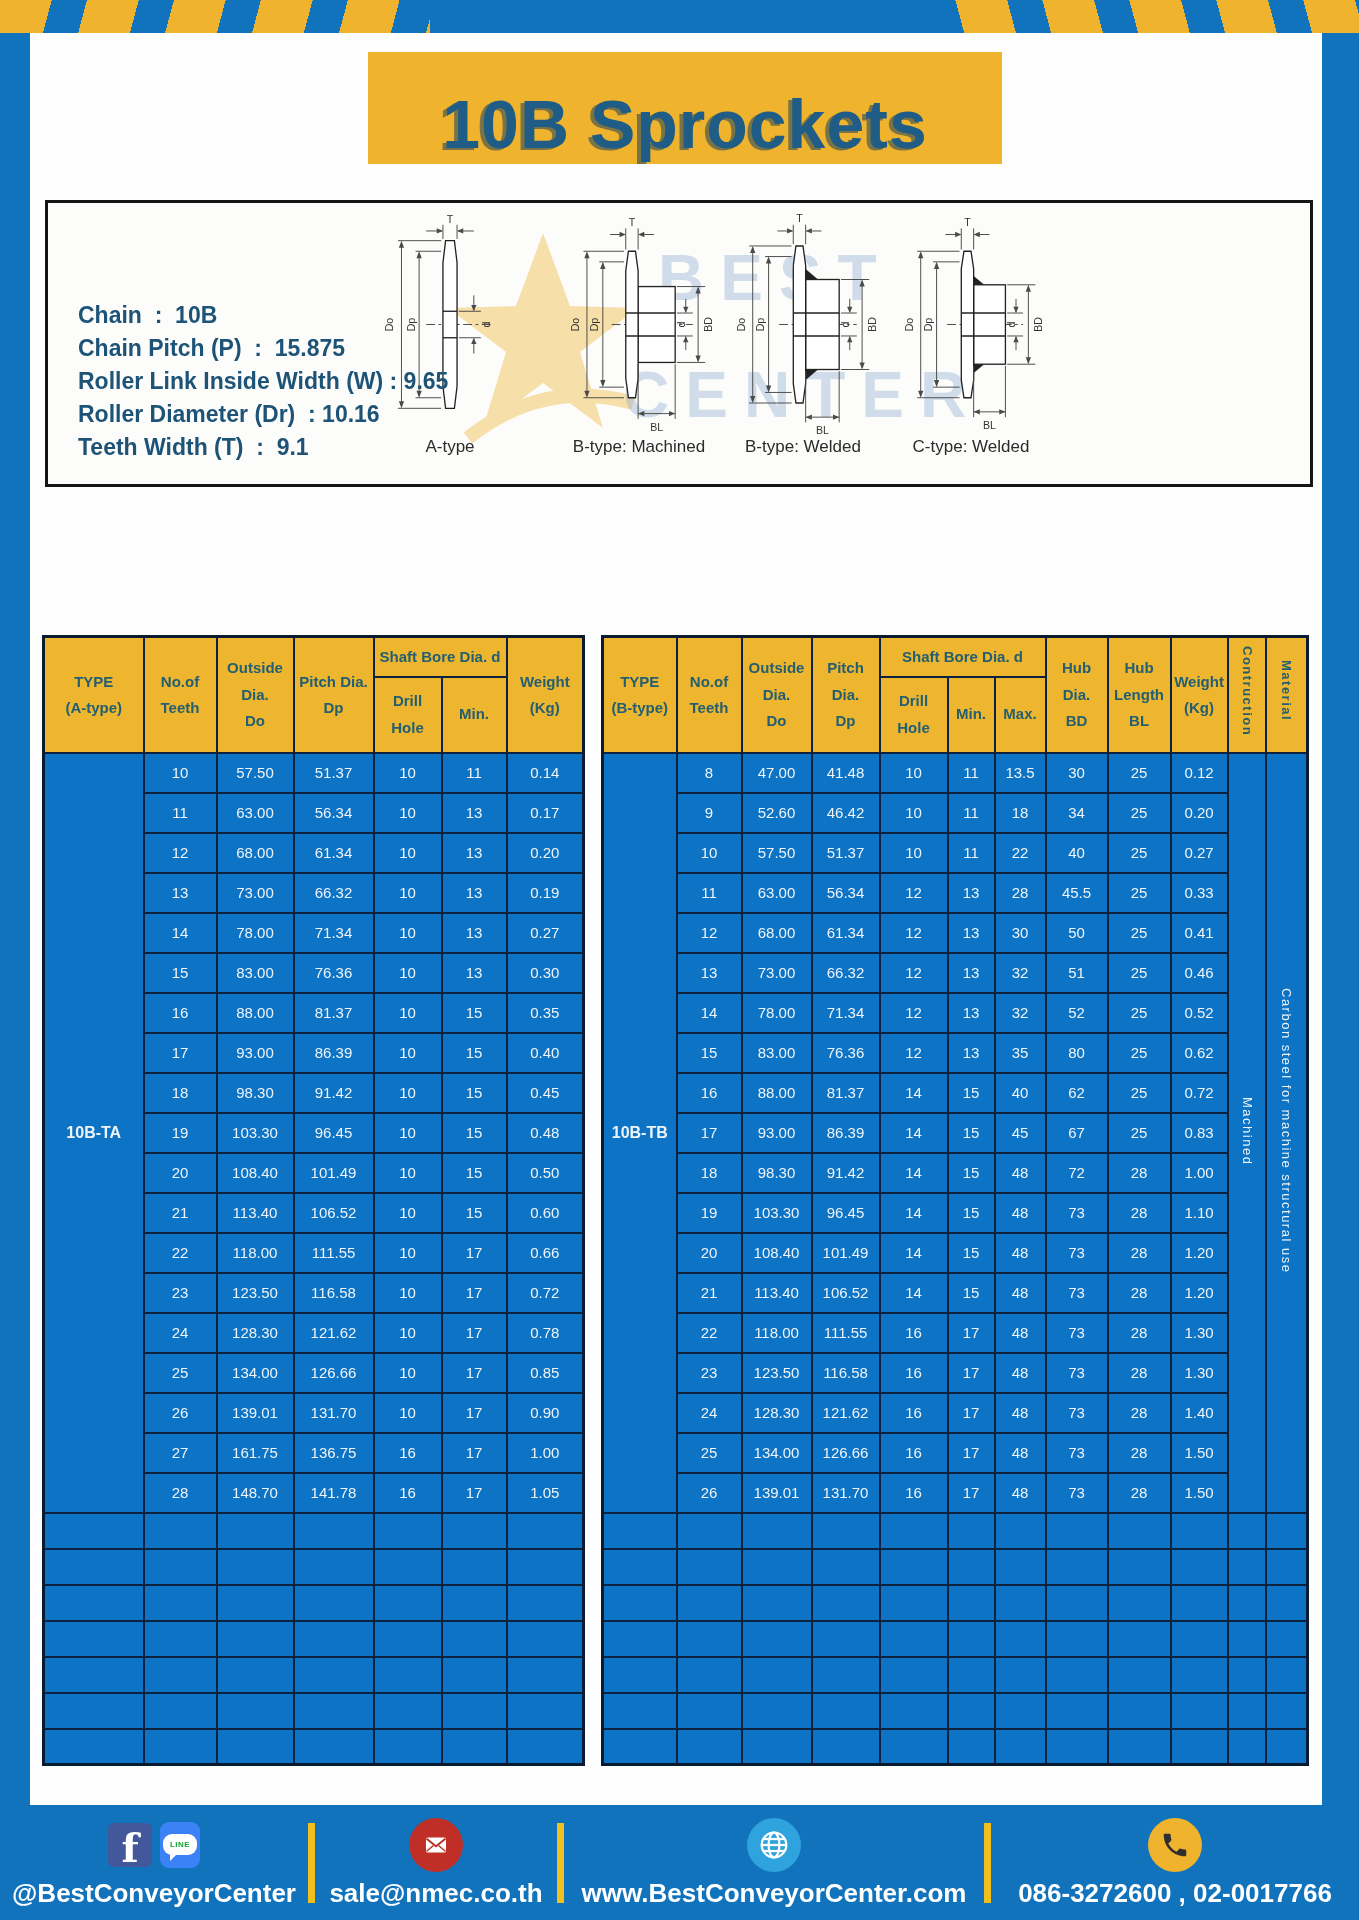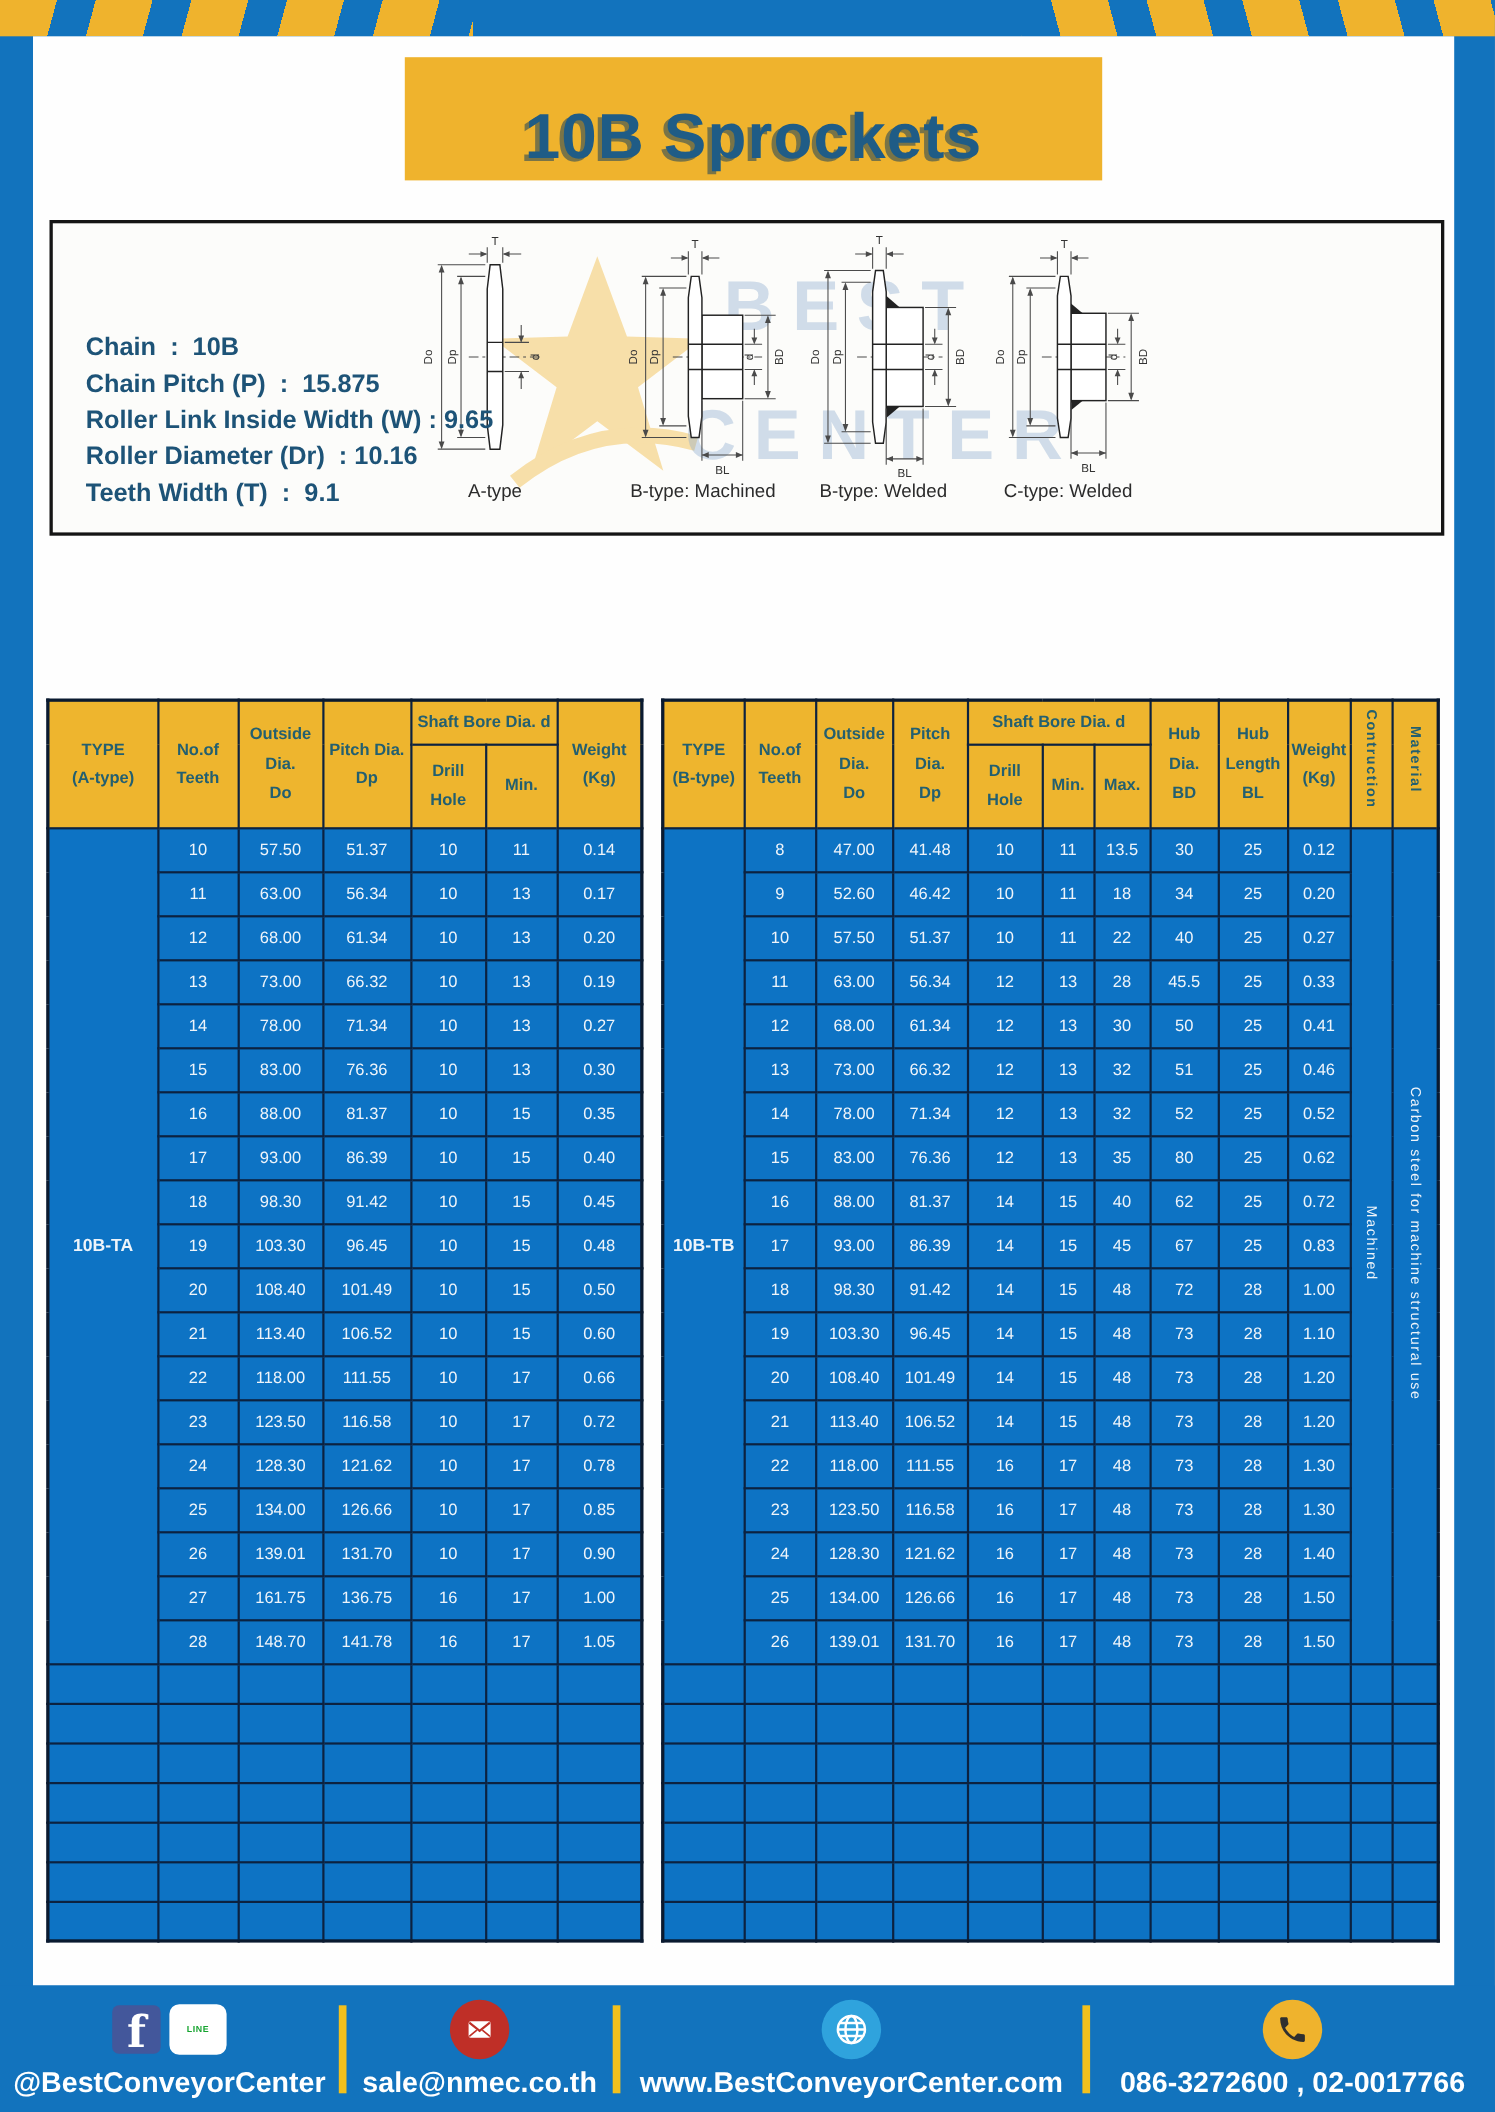--- a/index.html
+++ b/index.html
@@ -5,21 +5,21 @@
   html,body{margin:0;padding:0;background:#9aa0a6;}
   .page{position:relative;width:1359px;height:1920px;background:#1273bd;overflow:hidden;
         font-family:"Liberation Sans",sans-serif;margin:0 auto;}
   .stripes{position:absolute;top:0;height:33px;}
   .stripes.left{left:0;width:430px;background:repeating-linear-gradient(105deg,#efb32d 0 50px,#1273bd 50px 84px);}
   .stripes.right{right:0;width:430px;background:repeating-linear-gradient(75deg,#1273bd 0 34px,#efb32d 34px 84px);}
   .white-area{position:absolute;left:30px;top:33px;width:1292px;height:1772px;background:#fefefe;}
 
   .title-box{position:absolute;left:368px;top:52px;width:634px;height:112px;background:#efb32d;
              display:flex;align-items:center;justify-content:center;}
-  .title-box span{font-size:58px;font-weight:bold;color:#1f5c86;letter-spacing:1px;
+  .title-box span{font-size:68px;font-weight:bold;color:#1f5c86;letter-spacing:1px;
              text-shadow:-4px 2px 0 rgba(23,63,92,.55);margin-top:32px;}
 
   .diagram-box{position:absolute;left:45px;top:200px;width:1268px;height:287px;background:#fcfcfa;
                border:3px solid #151515;box-sizing:border-box;}
   .specs{position:absolute;left:30px;top:96px;z-index:2;}
   .spec-line{font-size:23px;font-weight:bold;color:#1d5377;line-height:33px;white-space:pre;}
 
   .watermark{position:absolute;left:360px;top:20px;width:660px;height:245px;z-index:0;overflow:hidden;}
   .wm-text{position:absolute;font-weight:800;letter-spacing:16px;color:rgba(136,168,206,.38);font-size:64px;}
   .wm-star{position:absolute;left:40px;top:5px;opacity:.5;}
@@ -47,21 +47,21 @@
 
   .footer{position:absolute;left:0;top:1805px;width:1359px;height:115px;background:#1273bd;
           display:flex;align-items:center;}
   .fsec{display:flex;flex-direction:column;align-items:center;justify-content:center;gap:5px;height:100%;}
   .fsec .icons{display:flex;gap:8px;align-items:center;height:56px;}
   .ftext{color:#ffffff;font-weight:bold;font-size:26px;white-space:nowrap;}
   .fdivider{width:7px;height:80px;background:#f2c01d;flex:none;align-self:center;}
   .fb-icon{width:44px;height:44px;border-radius:6px;background:#43579b;color:#fff;font-weight:bold;
            font-size:40px;font-family:"DejaVu Serif",serif;display:flex;align-items:flex-end;
            justify-content:center;line-height:.92;overflow:hidden;}
-  .line-icon{width:52px;height:46px;border-radius:9px;background:#ffffff;position:relative;
+  .line-icon{width:40px;height:46px;border-radius:9px;background:#3b82f6;position:relative;
              display:flex;align-items:center;justify-content:center;}
   .line-bubble{width:34px;height:21px;background:#fff;border-radius:9px;display:flex;align-items:center;
              justify-content:center;font-size:8px;font-weight:bold;color:#15a42f;letter-spacing:.5px;}
   .line-tail{position:absolute;left:10px;bottom:7px;width:0;height:0;
              border-left:7px solid #fff;border-bottom:7px solid transparent;}
   .circle{width:54px;height:54px;border-radius:50%;display:flex;align-items:center;justify-content:center;}
   .mail-circle{background:#bf2f27;} .globe-circle{background:#2fa3dd;} .phone-circle{background:#efb32d;}
 </style>
 </head>
 <body>

